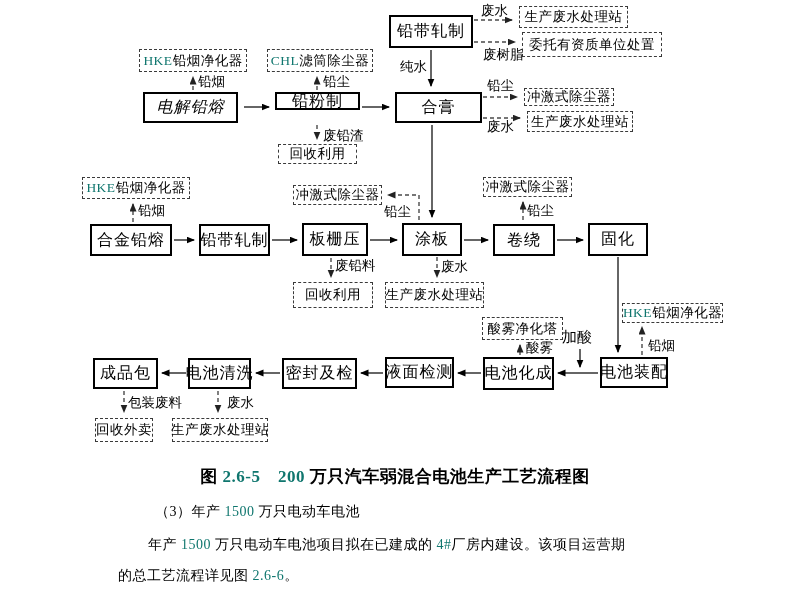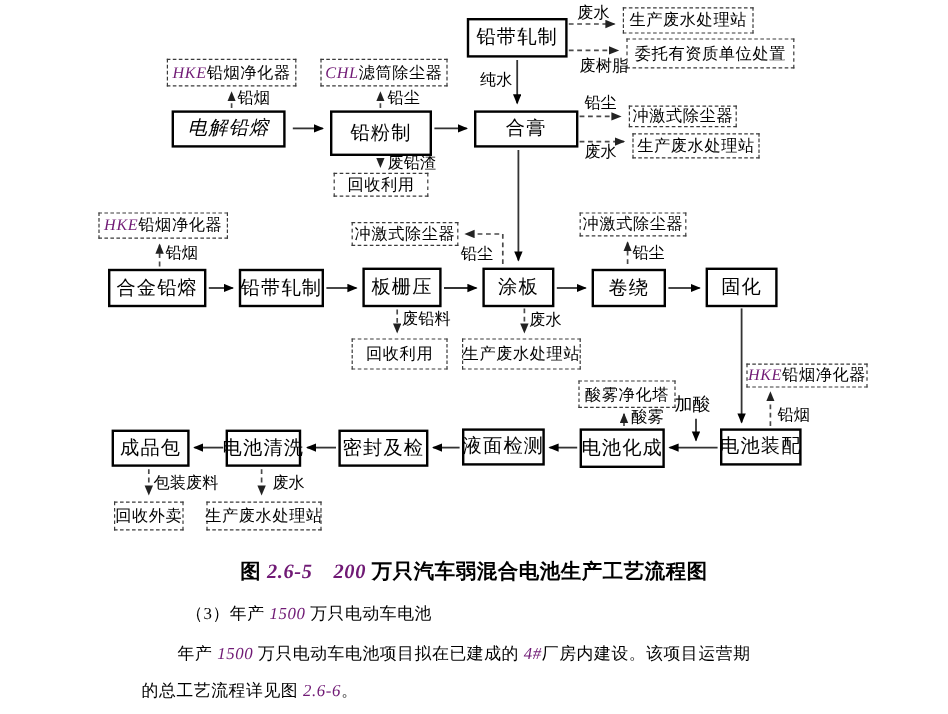--- a/index.html
+++ b/index.html
@@ -7,21 +7,21 @@
           font-family:"Liberation Serif","DejaVu Serif",serif;color:#000;}
   svg.wires{position:absolute;left:0;top:0;}
   .sbox{position:absolute;box-sizing:border-box;border:2.5px solid #000;background:#fff;
         display:flex;align-items:center;justify-content:center;font-size:16px;
         letter-spacing:1px;white-space:nowrap;z-index:2;}
   .dbox{position:absolute;box-sizing:border-box;border:1.6px dashed #3a3a3a;background:#fff;
         display:flex;align-items:center;justify-content:center;font-size:13.5px;
         letter-spacing:0.5px;white-space:nowrap;z-index:2;}
   .flabel{position:absolute;font-size:13.5px;white-space:nowrap;z-index:3;}
   .flabel.big{font-size:15px;}
-  .num{color:#701a75;font-style:italic;}
+  .num{color:#0f766e;}
   .caption{position:absolute;left:0;top:465;width:790px;text-align:center;
            font-size:17px;font-weight:bold;letter-spacing:0.5px;}
   .para{position:absolute;font-size:14px;letter-spacing:0.5px;white-space:nowrap;}
 </style>
 </head>
 <body>
 
 <div class="canvas">
 
   <svg class="wires" width="790" height="465">
@@ -70,21 +70,21 @@
       <path d="M218,391 L218,412"></path>
     </g>
   </svg>
 
   <div class="sbox" style="left:389px;top:15px;width:84px;height:33px;">
       <span>铅带轧制</span>
     </div>
   <div class="sbox" style="left:143px;top:92px;width:95px;height:31px;font-style:italic;">
       <span>电解铅熔</span>
     </div>
-  <div class="sbox" style="left:275px;top:92px;width:85px;height:38px;">
+  <div class="sbox" style="left:275px;top:92px;width:85px;height:18px;">
       <span>铅粉制</span>
     </div>
   <div class="sbox" style="left:395px;top:92px;width:87px;height:31px;">
       <span>合膏</span>
     </div>
   <div class="sbox" style="left:90px;top:224px;width:82px;height:32px;">
       <span>合金铅熔</span>
     </div>
   <div class="sbox" style="left:199px;top:224px;width:71px;height:32px;">
       <span>铅带轧制</span>

